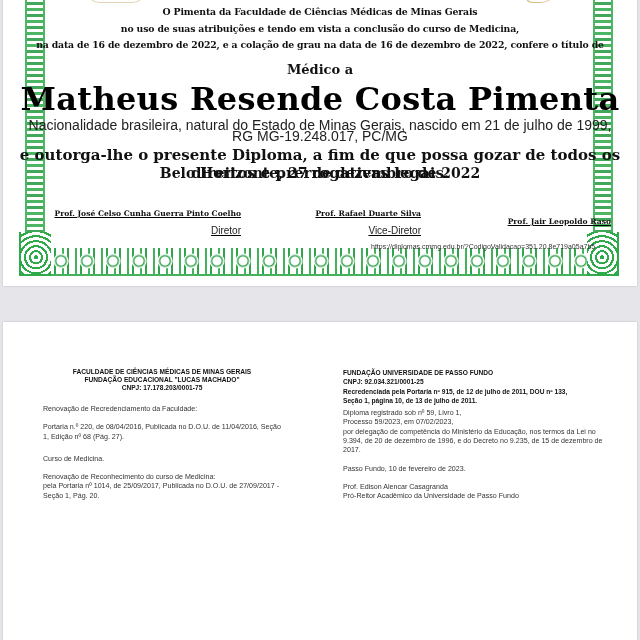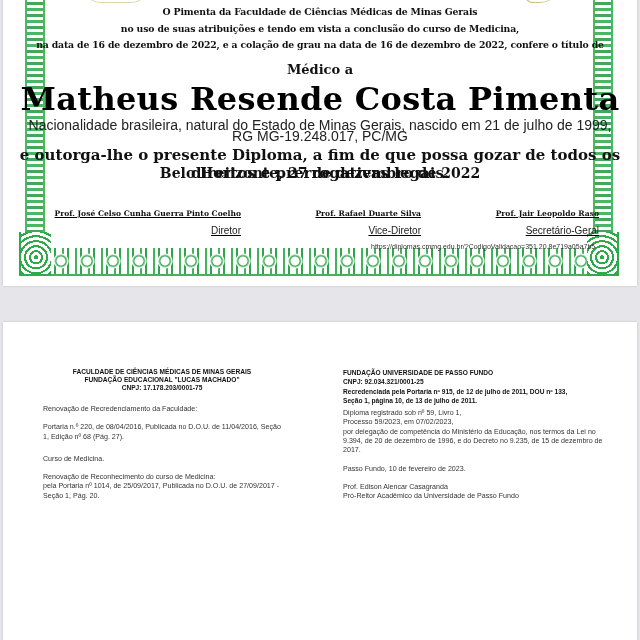--- a/index.html
+++ b/index.html
@@ -69,21 +69,21 @@
   #nationality-line { top: 121px; font-size: 14px; color: #222; font-family: "Liberation Sans", sans-serif; }
   #rg-line { top: 132px; font-size: 14px; color: #222; font-family: "Liberation Sans", sans-serif; }
   #grant-line { top: 150px; font-size: 15px; }
   #place-date { top: 169px; font-size: 14px; }
 
   .sig { position: absolute; top: 213px; width: 220px; text-align: right; text-decoration: underline; }
   .sig .name { font-family: "DejaVu Serif", serif; font-weight: bold; font-size: 7.6px; color: #111; }
   .sig .role { font-family: "Liberation Sans", sans-serif; font-size: 10px; color: #222; margin-top: 7px; }
   #sig-director { left: 18px; }
   #sig-vice { left: 198px; }
-  #sig-secretary { left: 376px; }
+  #sig-secretary { left: 388px; margin-top: 8px; }
 
   #validation-url {
     position: absolute; top: 247px; left: 368px; font-size: 7px; color: #333;
     font-family: "Liberation Sans", sans-serif;
   }
 
   
   .back-col { position: absolute; font-size: 7.1px; color: #333; line-height: 9.3px; }
   #back-left { left: 40px; top: 46px; width: 238px; }
   #back-right { left: 340px; top: 46px; width: 268px; }
@@ -120,21 +120,20 @@
   <div class="sig" id="sig-director">
     <div class="name">Prof. José Celso Cunha Guerra Pinto Coelho</div>
     <div class="role">Diretor</div>
   </div>
   <div class="sig" id="sig-vice">
     <div class="name">Prof. Rafael Duarte Silva</div>
     <div class="role">Vice-Diretor</div>
   </div>
   <div class="sig" id="sig-secretary">
     <div class="name">Prof. Jair Leopoldo Raso</div>
-    <div class="role">Secretário-Geral</div>
   </div>
 
   <div id="validation-url">https://diplomas.cmmg.edu.br/?CodigoValidacao=351.20.8e719a05a7b5</div>
 </div>
 
 <div class="page" id="page-back">
   <div class="back-col" id="back-left">
     <div class="inst">FACULDADE DE CIÊNCIAS MÉDICAS DE MINAS GERAIS</div>
     <div class="inst">FUNDAÇÃO EDUCACIONAL "LUCAS MACHADO"</div>
     <div class="inst">CNPJ: 17.178.203/0001-75</div>

